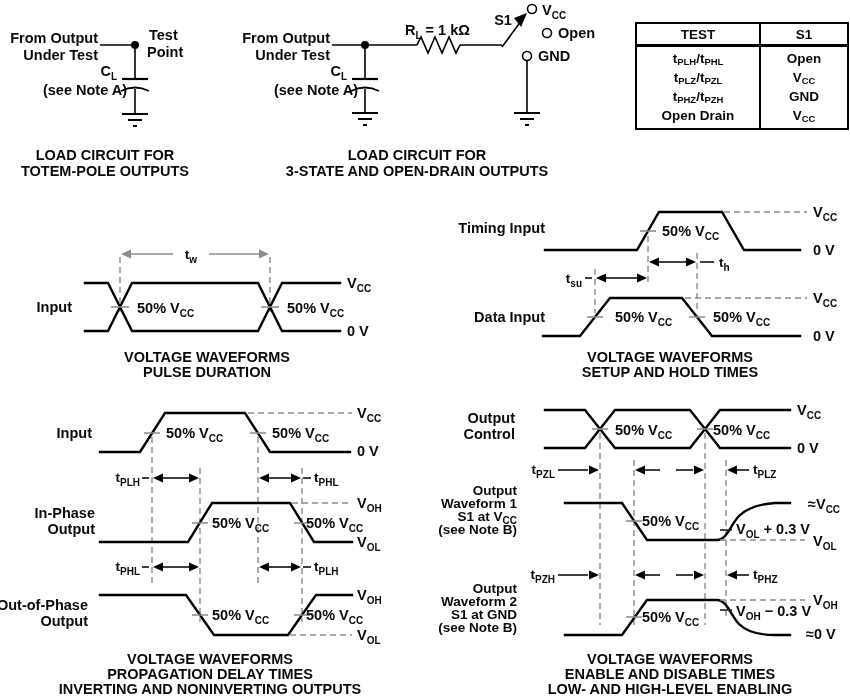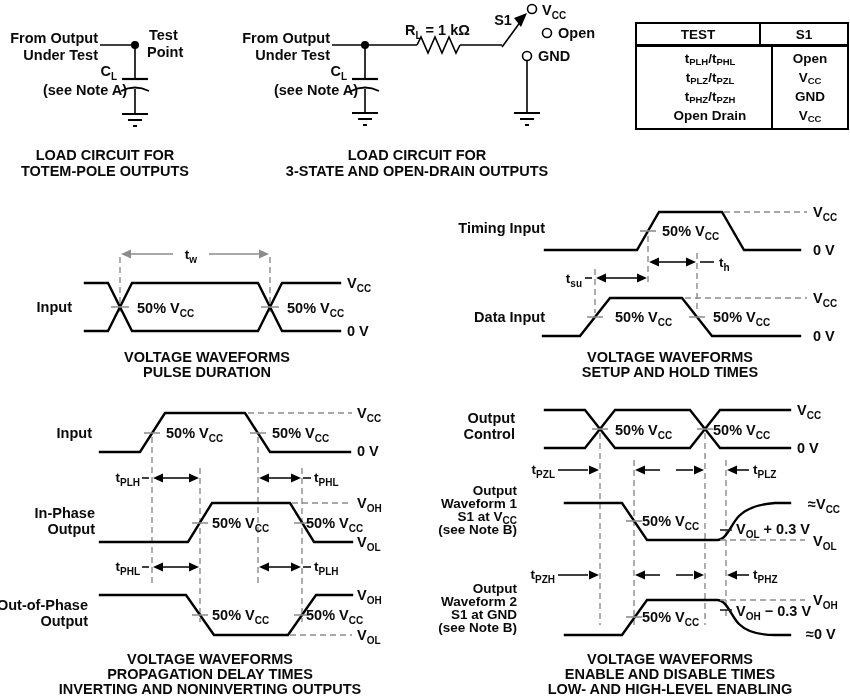--- a/index.html
+++ b/index.html
@@ -14,21 +14,21 @@
   .gdash{stroke:#8c8c8c;stroke-width:1.4;fill:none;stroke-dasharray:6 4;}
   .gtick{stroke:#8c8c8c;stroke-width:1.6;fill:none;}
   .btick{stroke:#222;stroke-width:1.6;fill:none;}
   .arr{stroke:#000;stroke-width:1.5;fill:none;}
   .ahead{fill:#000;stroke:none;}
   .garr{stroke:#8c8c8c;stroke-width:1.5;fill:none;}
   .gahead{fill:#8c8c8c;stroke:none;}
   
   #s1table{position:absolute;left:635px;top:22px;width:210px;border:2px solid #000;background:#fff;}
   #s1table .hrow{display:flex;border-bottom:3px solid #000;}
-  #s1table .brow{display:flex;padding-left:12px;}
+  #s1table .brow{display:flex;}
   #s1table .c1{width:122px;border-right:2px solid #000;text-align:center;}
   #s1table .c2{flex:1;text-align:center;}
   #s1table .hrow>div{padding:3px 0 2px;font-size:13.5px;}
   #s1table .body{padding:2px 0 3px;}
   #s1table .cell{font-size:13.5px;line-height:19px;}
   sub.s{font-size:9.5px;vertical-align:-2px;line-height:0;letter-spacing:0;}
 </style>
 </head>
 <body>
 

